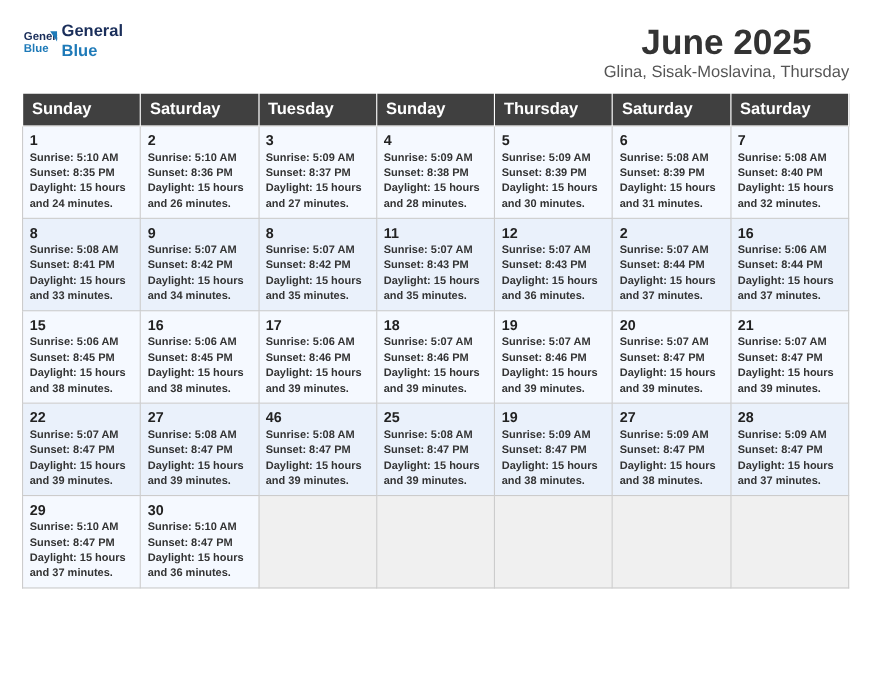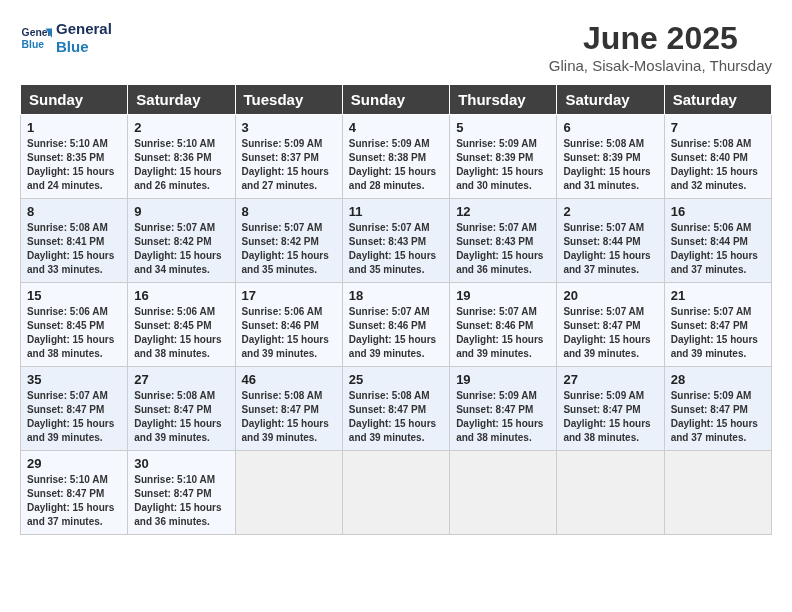--- a/index.html
+++ b/index.html
@@ -266,21 +266,21 @@
         <td>
           <span class="day-num">21</span>
           <div class="day-info" style="white-space: pre-line;">Sunrise: 5:07 AM
 Sunset: 8:47 PM
 Daylight: 15 hours
 and 39 minutes.</div>
         </td>
       </tr>
       <tr>
         <td>
-          <span class="day-num">35</span>
+          <span class="day-num">22</span>
           <div class="day-info" style="white-space: pre-line;">Sunrise: 5:07 AM
 Sunset: 8:47 PM
 Daylight: 15 hours
 and 39 minutes.</div>
         </td>
         <td>
           <span class="day-num">27</span>
           <div class="day-info" style="white-space: pre-line;">Sunrise: 5:08 AM
 Sunset: 8:47 PM
 Daylight: 15 hours

